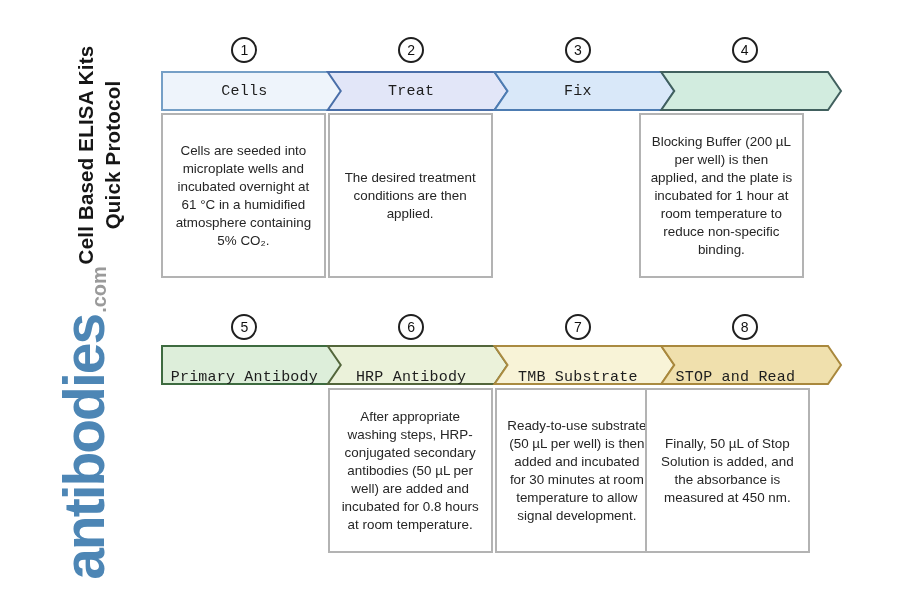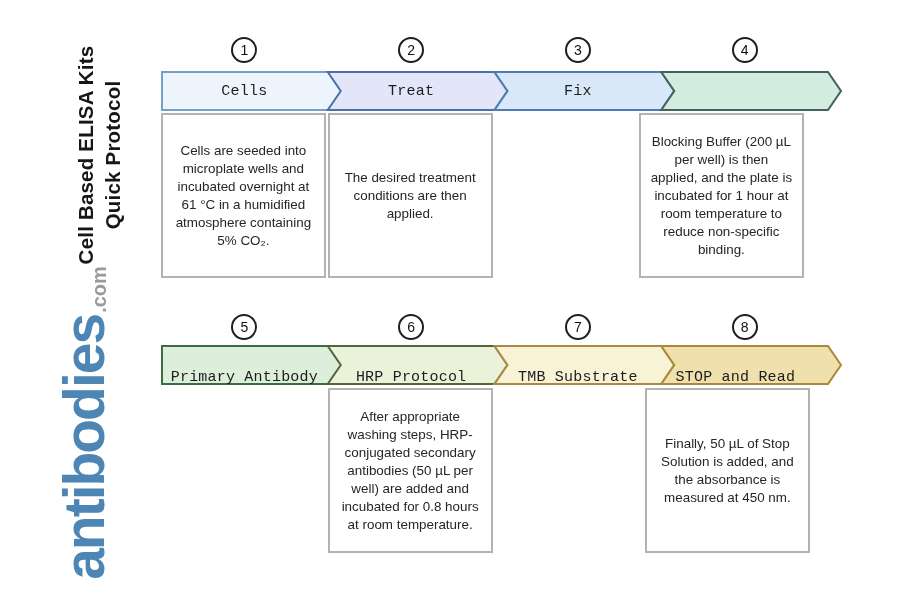--- a/index.html
+++ b/index.html
@@ -119,25 +119,28 @@
       </div>
 
     <svg class="arrows r2-arrows" width="682" height="40" viewBox="0 0 682 40">
       <polygon points="1,1 167.75,1 180.75,20 167.75,39 1,39" style="fill: rgb(221, 238, 218); stroke: rgb(62, 107, 64);"></polygon>
       <polygon points="166.75,1 333.5,1 346.5,20 333.5,39 166.75,39 179.75,20" style="fill: rgb(235, 242, 218); stroke: rgb(83, 102, 59);"></polygon>
       <polygon points="333.5,1 500.25,1 513.25,20 500.25,39 333.5,39 346.5,20" style="fill: rgb(248, 243, 215); stroke: rgb(170, 139, 65);"></polygon>
       <polygon points="500.25,1 667,1 680,20 667,39 500.25,39 513.25,20" style="fill: rgb(240, 224, 173); stroke: rgb(169, 136, 61);"></polygon>
     </svg>
 
     <div class="arrow-label r2-label" style="left:0px">Primary Antibody</div>
-    <div class="arrow-label r2-label" style="left:166.75px">HRP Protocol</div>
+    <div class="arrow-label r2-label" style="left:166.75px">HRP Antibody</div>
     <div class="arrow-label r2-label" style="left:333.5px">TMB Substrate</div>
     <div class="arrow-label r2-label" style="left:491px">STOP and Read</div>
 
     <div class="desc-box r2-box" style="left:166.75px">
         <p class="desc">After appropriate washing steps, HRP-conjugated secondary antibodies (50 µL per well) are added and incubated for 0.8 hours at room temperature.</p>
+      </div>
+    <div class="desc-box r2-box" style="left:333.5px">
+        <p class="desc">Ready-to-use substrate (50 µL per well) is then added and incubated for 30 minutes at room temperature to allow signal development.</p>
       </div>
     <div class="desc-box r2-box" style="left:484px">
         <p class="desc">Finally, 50 µL of Stop Solution is added, and the absorbance is measured at 450 nm.</p>
       </div>
 
   </div>
 </div>
 
 </body></html>

